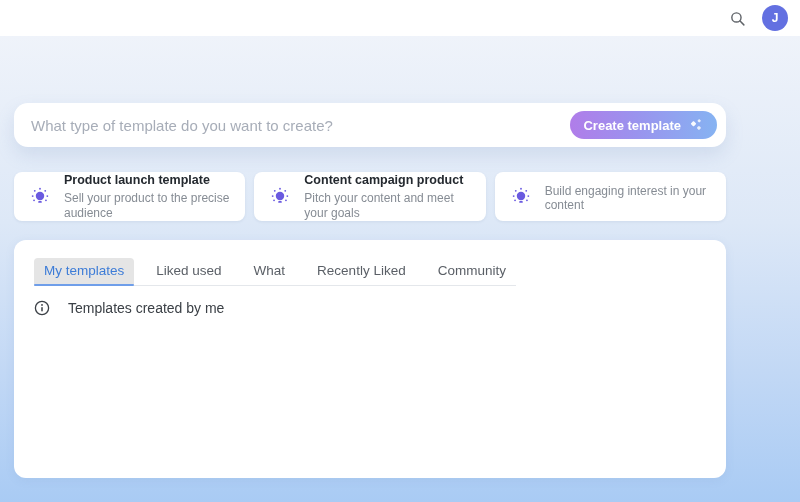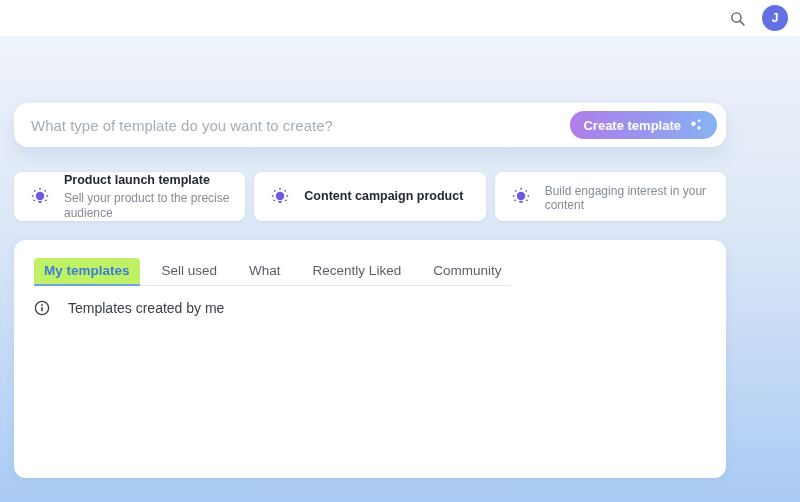--- a/index.html
+++ b/index.html
@@ -62,21 +62,21 @@
   .panel {
     margin-top:19px; height:238px; background:#ffffff; border-radius:12px;
     padding:18px 20px; box-shadow:0 2px 10px rgba(100,130,180,0.10);
   }
   .tabs { display:flex; gap:12px; width:fit-content; border-bottom:1px solid #e4e7eb; }
   .tab {
     position:relative; padding:5px 10px 7px;
     font-size:13.5px; color:#5a5f66; cursor:pointer; white-space:nowrap;
   }
   .tab.active {
-    background:#bef264; color:#3d7cd7; border-radius:4px 4px 0 0;font-weight:bold;
+    background:#e5e5e5; color:#3d7cd7; border-radius:4px 4px 0 0;
   }
   .tab.active::after {
     content:""; position:absolute; left:0; right:0; bottom:-1px; height:2px;
     background:#6f9ee9; border-radius:1px;
   }
   .info-row {
     margin-top:14px; display:flex; align-items:center; gap:18px;
     font-size:14px; color:#3b4046;
   }
 </style>
@@ -144,20 +144,21 @@
               <circle cx="12" cy="3" r="1"></circle>
                 <circle cx="6.3" cy="5.3" r="1"></circle>
               <circle cx="4" cy="11" r="1"></circle>
                 <circle cx="5.5" cy="15.6" r="1"></circle>
               <circle cx="18.5" cy="15.6" r="1"></circle>
             </g>
           </svg>
         </span>
         <div>
           <div class="card-title">Content campaign product</div>
+          <div class="card-desc">Pitch your content and meet your goals</div>
         </div>
       </div>
 
       <div class="card">
         <span style="display:flex">
           <svg width="22" height="22" viewBox="0 0 24 24">
             <circle cx="12" cy="11" r="4.6" fill="#6a5ae0"></circle>
             <rect x="10" y="16.4" width="4" height="2" rx="1" fill="#6a5ae0"></rect>
             <g fill="#6a5ae0">
               <circle cx="20" cy="11" r="1"></circle>
@@ -172,21 +173,21 @@
         </span>
         <div>
           <div class="card-desc">Build engaging interest in your content</div>
         </div>
       </div>
     </div>
 
     <div class="panel">
       <div class="tabs">
         <div class="tab active">My templates</div>
-        <div class="tab">Sell used</div>
+        <div class="tab">Liked used</div>
         <div class="tab">What</div>
         <div class="tab">Recently Liked</div>
         <div class="tab">Community</div>
       </div>
 
       <div class="info-row">
         <span style="display:flex">
           <svg width="16" height="16" viewBox="0 0 16 16">
             <circle cx="8" cy="8" r="6.6" fill="none" stroke="#3b4046" stroke-width="1.3"></circle>
             <circle cx="8" cy="4.9" r="0.95" fill="#3b4046"></circle>

